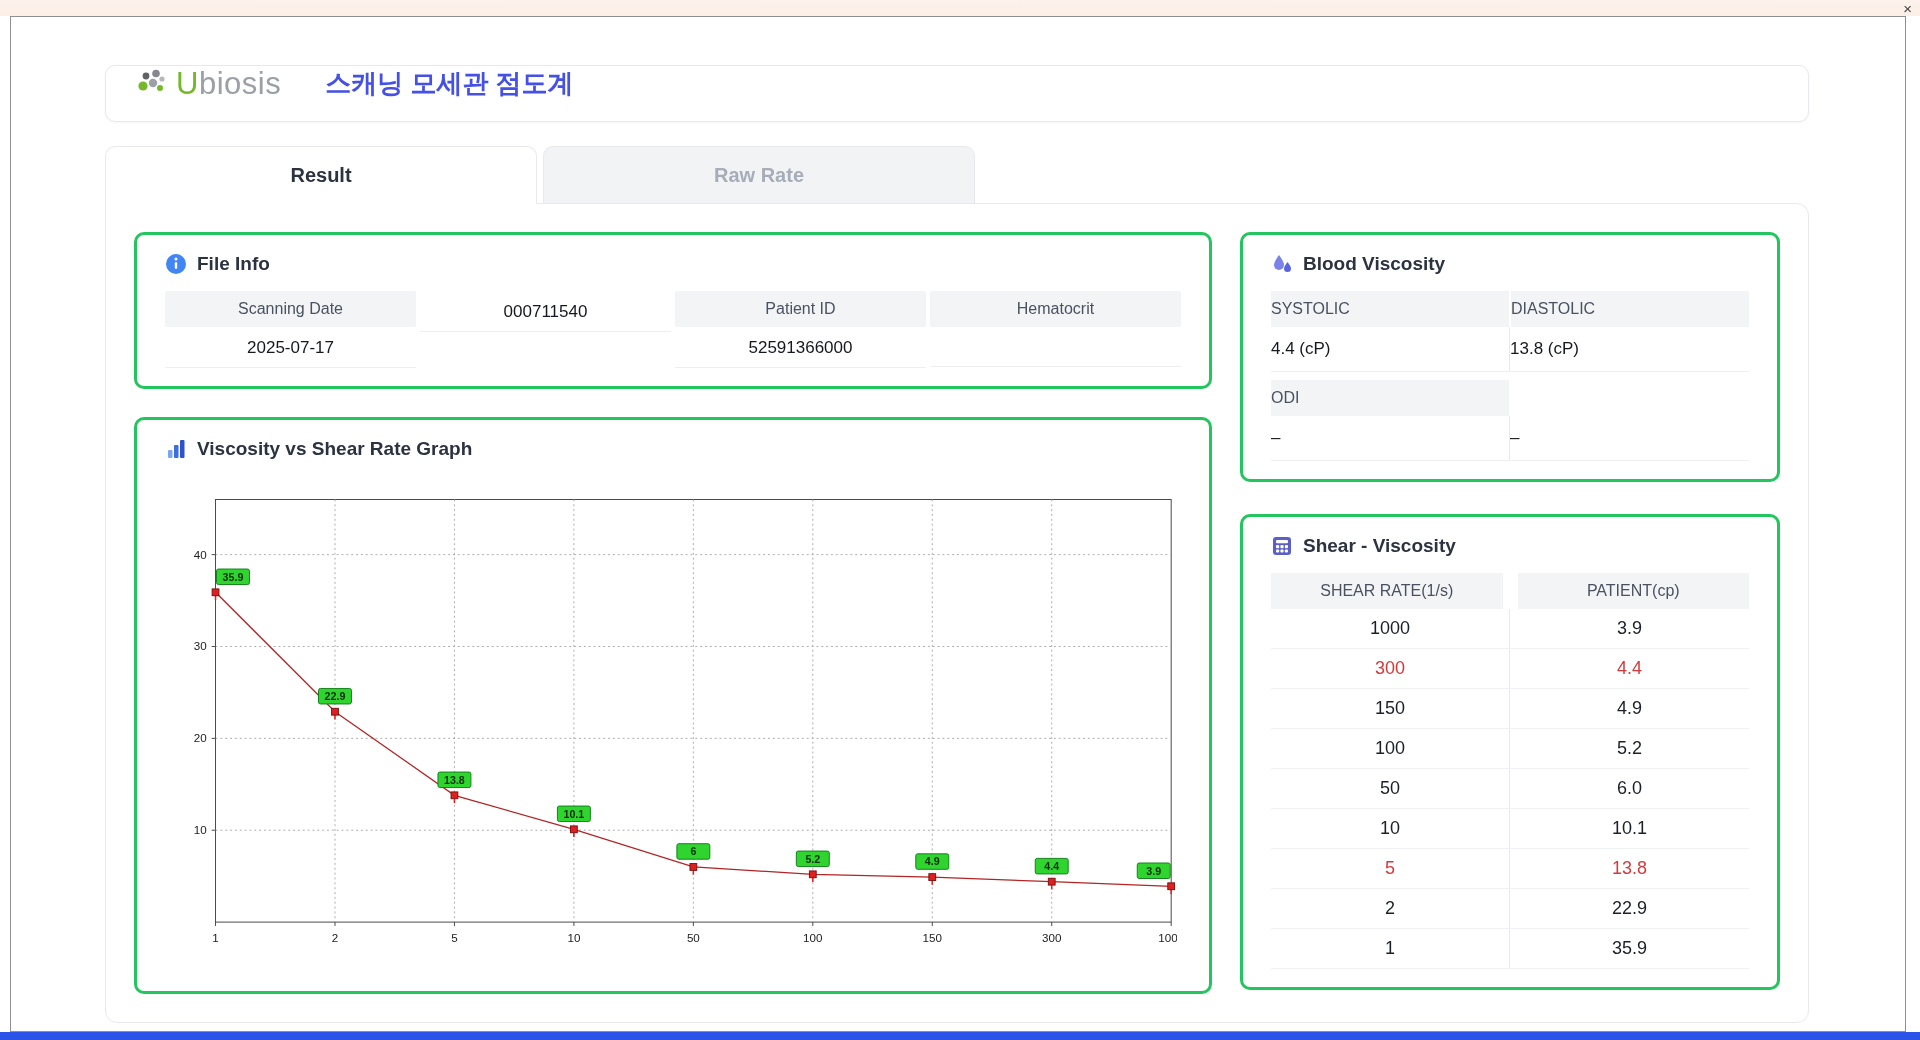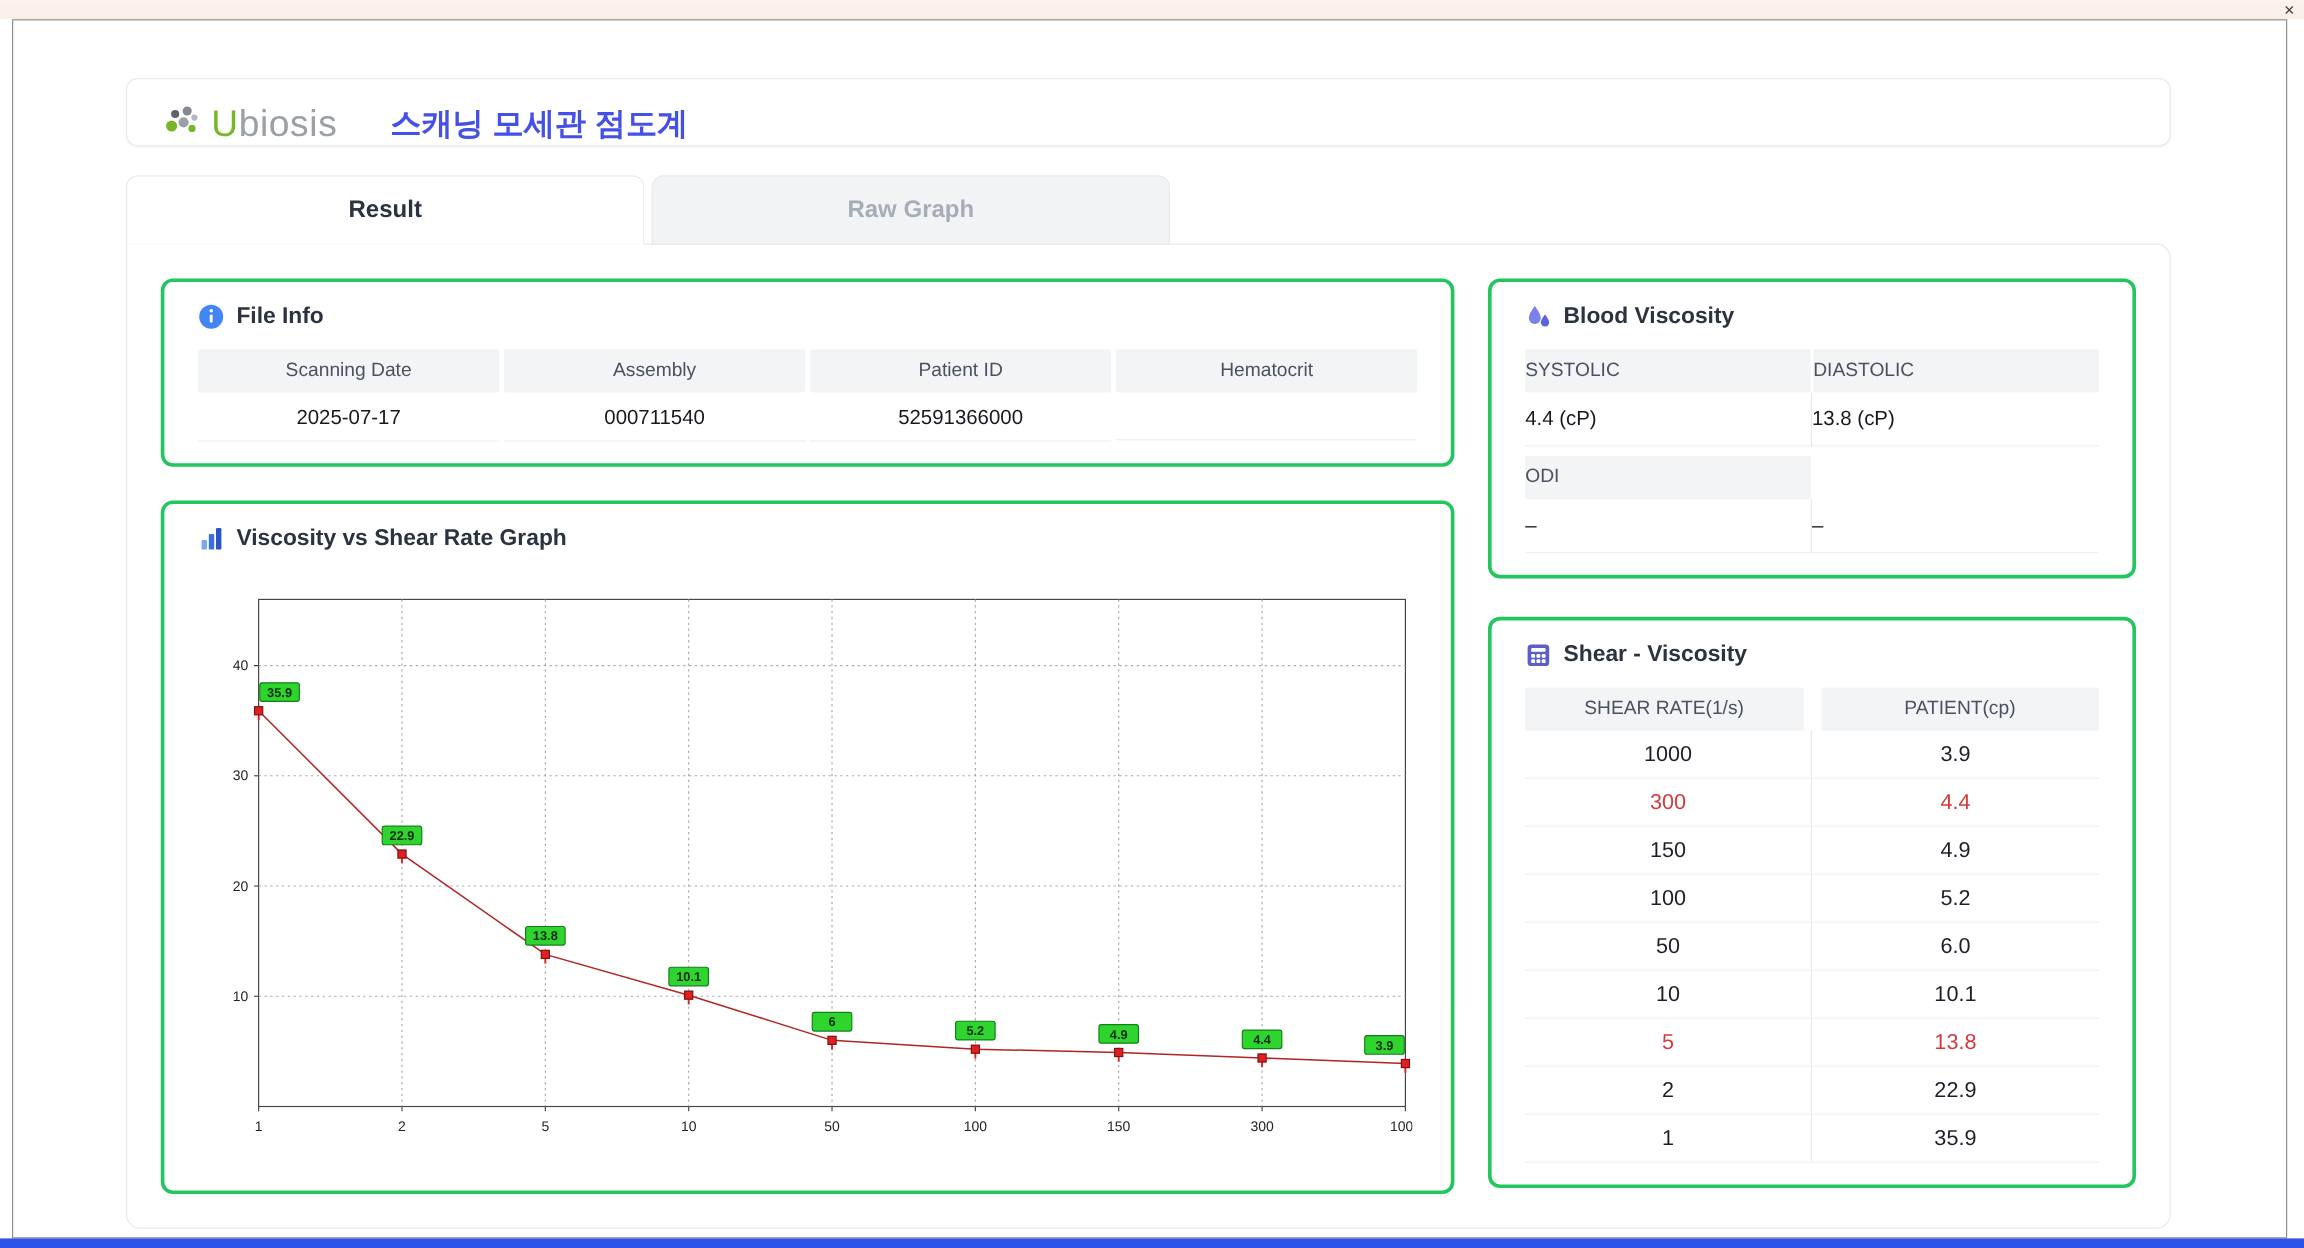--- a/index.html
+++ b/index.html
@@ -11,21 +11,21 @@
               background:linear-gradient(#fdf3ec,#fbeee6); }
   .close-btn { position:absolute; top:1px; right:8px; font-size:15px; color:#444;
                line-height:15px; cursor:default; }
   .app-frame { position:absolute; top:16px; left:10px; right:14px; bottom:8px;
                border:1px solid #8f8f8f; background:#fff; overflow:hidden; }
   .bottom-bar { position:absolute; bottom:0; left:0; right:0; height:8px; background:#2c53e8; }
 
   .content { padding:48px 96px 14px 94px; }
 
   
-  .header-card { display:flex; align-items:flex-end; gap:44px; height:57px;
+  .header-card { display:flex; align-items:flex-start; gap:44px; height:57px;
                  border:1px solid #e7e9ee; border-radius:10px; padding:0 30px;
                  box-shadow:0 1px 3px rgba(0,0,0,.04); background:#fff; }
   .logo { display:flex; align-items:center; gap:6px; }
   .logo-text { font-size:31px; font-weight:500; letter-spacing:.5px; color:#9aa0a6; }
   .logo-text .u { color:#76b82a; }
   .app-title { font-size:26px; font-weight:700; color:#4450e6; }
 
   
   .tabs { display:flex; gap:6px; margin-top:24px; position:relative; z-index:2; }
   .tab { width:432px; height:58px; display:flex; align-items:center; justify-content:center;
@@ -96,21 +96,21 @@
             <circle cx="24" cy="19" r="3.0" fill="#76b82a"></circle>
           </svg>
         </span>
         <span class="logo-text"><span class="u">U</span><span>biosis</span></span>
       </div>
       <div class="app-title">스캐닝 모세관 점도계</div>
     </div>
 
     <div class="tabs">
       <div class="tab active">Result</div>
-      <div class="tab inactive">Raw Graph</div>
+      <div class="tab inactive">Raw Rate</div>
     </div>
 
     <div class="panel">
 
       <div>
 
         <div class="card" style="margin-bottom:28px">
           <div class="card-title">
             <span class="icon">
               <svg viewBox="0 0 22 22" width="22" height="22">
@@ -120,21 +120,20 @@
               </svg>
             </span>
             <span>File Info</span>
           </div>
           <div class="fi-fields">
               <div class="fi-field">
        <div class="fi-label">Scanning Date</div>
        <div class="fi-value">2025-07-17</div>
      </div>
               <div class="fi-field">
-       <div class="fi-label">Assembly</div>
        <div class="fi-value">000711540</div>
      </div>
               <div class="fi-field">
        <div class="fi-label">Patient ID</div>
        <div class="fi-value">52591366000</div>
      </div>
               <div class="fi-field">
        <div class="fi-label">Hematocrit</div>
        <div class="fi-value"></div>
      </div>

